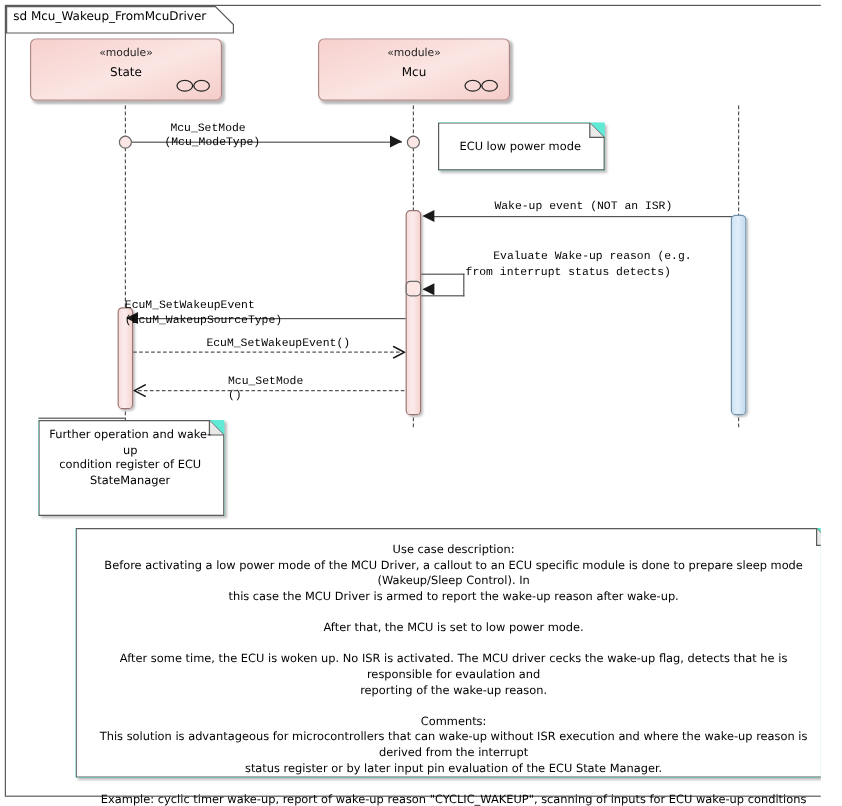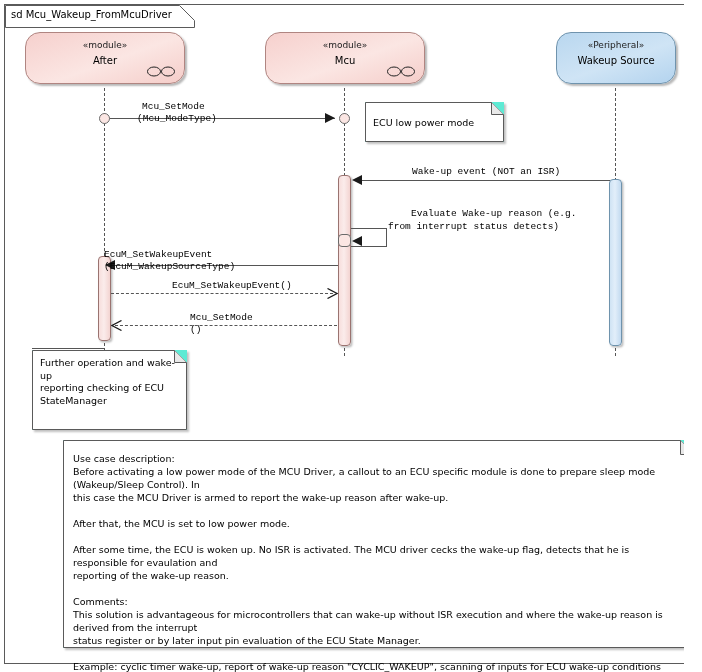--- a/index.html
+++ b/index.html
@@ -3,21 +3,21 @@
 <meta charset="utf-8">
 <style>
   html,body{margin:0;padding:0;background:#ffffff;}
   body{font-family:"DejaVu Sans","Liberation Sans",sans-serif;}
   #canvas{position:relative;width:684px;height:672px;overflow:hidden;background:#fff;}
 
   
   .frame{position:absolute;left:4px;top:4px;width:688px;height:660px;border:1px solid #5a5a5a;box-sizing:border-box;background:#fff;}
 
   
-  .head{position:absolute;border:1px solid #8a5a5a;border-radius:15px;box-sizing:border-box;
+  .head{position:absolute;border:1px solid #8a5a5a;border-radius:5px;box-sizing:border-box;
         box-shadow:2px 2px 2px rgba(0,0,0,.28);}
   .head.module{background:linear-gradient(160deg,#f6d0cd 0%,#fbe6e3 55%,#f5cdc9 100%);border-color:#b08581;}
   .head.peripheral{background:linear-gradient(160deg,#b9d7ef 0%,#cfe4f5 55%,#b3d3ee 100%);border-color:#6f93ad;}
   .head .stereo{position:absolute;left:0;right:0;top:7px;text-align:center;font-size:9px;color:#222;}
   .head .nm{position:absolute;left:0;right:0;top:22px;text-align:center;font-size:10px;color:#000;}
   .ball{position:absolute;right:8px;bottom:6px;width:30px;height:11px;}
 
   
   .lifeline{position:absolute;width:0;border-left:1px dashed #555;}
   .act{position:absolute;width:13px;box-sizing:border-box;border:1px solid #6c6c6c;border-radius:4px;
@@ -36,64 +36,60 @@
   .msg-label{position:absolute;font-size:9.5px;color:#000;white-space:pre;line-height:12px;font-family:Liberation Mono, monospace;}
 
   
   .occ{position:absolute;width:11px;height:11px;border-radius:50%;background:#fbe6e3;border:1px solid #6a6a6a;box-sizing:border-box;}
   .occ-sq{position:absolute;width:13px;height:13px;border-radius:4px;background:#fbe6e3;border:1px solid #6a6a6a;box-sizing:border-box;}
 
   
   .selfbox{position:absolute;border:1px solid #555;border-left:none;box-sizing:border-box;}
 
   
-  .note{position:absolute;background:#5eead4;box-sizing:border-box;box-shadow:2px 2px 2px rgba(0,0,0,.25);}
+  .note{position:absolute;background:#5eead4;box-sizing:border-box;box-shadow:2px 2px 2px rgba(0,0,0,.25);text-align:center;}
   .note .txt{position:absolute;left:8px;top:7px;right:10px;font-size:9.5px;line-height:12.5px;color:#000;white-space:pre-wrap;}
   .note svg{position:absolute;left:0;top:0;}
   .note-anchor{position:absolute;height:0;border-top:1px solid #555;}
 </style>
 </head>
 <body>
 
 <div id="canvas">
 
   <div class="frame"></div>
 
   <svg width="190" height="24" style="position:absolute;left:5px;top:5px;">
     <path d="M0.5,0.5 L174.5,0.5 L189.5,15.5 L189.5,22.5 L0.5,22.5 Z" fill="#ffffff" stroke="#5a5a5a" stroke-width="1"></path>
   </svg>
   <div style="position:absolute;left:11px;top:9px;font-size:10px;color:#000;white-space:nowrap;">sd Mcu_Wakeup_FromMcuDriver</div>
 
   <div class="lifeline" style="left:104px;top:88px;height:268px;"></div>
   <div class="head module" style="left:25px;top:32px;width:160px;height:52px;">
     <div class="stereo">«module»</div>
-    <div class="nm">After</div>
+    <div class="nm">State</div>
     <svg class="ball" viewBox="0 0 30 11">
       <ellipse cx="8" cy="5.5" rx="6.5" ry="4.5" fill="none" stroke="#222" stroke-width="1"></ellipse>
       <ellipse cx="22" cy="5.5" rx="6.5" ry="4.5" fill="none" stroke="#222" stroke-width="1"></ellipse>
       <line x1="14.5" y1="5.5" x2="15.5" y2="5.5" stroke="#222" stroke-width="1"></line>
     </svg>
   </div>
 
   <div class="lifeline" style="left:344px;top:88px;height:268px;"></div>
   <div class="head module" style="left:265px;top:32px;width:160px;height:52px;">
     <div class="stereo">«module»</div>
     <div class="nm">Mcu</div>
     <svg class="ball" viewBox="0 0 30 11">
       <ellipse cx="8" cy="5.5" rx="6.5" ry="4.5" fill="none" stroke="#222" stroke-width="1"></ellipse>
       <ellipse cx="22" cy="5.5" rx="6.5" ry="4.5" fill="none" stroke="#222" stroke-width="1"></ellipse>
       <line x1="14.5" y1="5.5" x2="15.5" y2="5.5" stroke="#222" stroke-width="1"></line>
     </svg>
   </div>
 
   <div class="lifeline" style="left:615px;top:88px;height:268px;"></div>
-  <div class="head peripheral" style="left:556px;top:32px;width:120px;height:52px;">
-    <div class="stereo">«Peripheral»</div>
-    <div class="nm">Wakeup Source</div>
-  </div>
 
   <div class="act blue" style="left:609px;top:179px;height:167px;"></div>
   <div class="act pink" style="left:338px;top:175px;height:171px;"></div>
   <div class="act pink" style="left:98px;top:256px;height:85px;"></div>
 
   <div class="msg-line" style="left:109px;top:118px;width:226px;"></div>
   <div class="arrowhead arrow-r" style="left:325px;top:113px;"></div>
   <div class="occ" style="left:99px;top:113px;"></div>
   <div class="occ" style="left:339px;top:113px;"></div>
   <div class="msg-label" style="left:142px;top:101px;">Mcu_SetMode</div>
@@ -134,21 +130,21 @@
   </svg>
   <div class="msg-label" style="left:190px;top:312px;">Mcu_SetMode</div>
   <div class="msg-label" style="left:190px;top:324px;">()</div>
 
   <div class="note" style="left:32px;top:350px;width:155px;height:80px;">
     <svg width="155" height="80">
       <path d="M0.5,0.5 L142.5,0.5 L154.5,12.5 L154.5,79.5 L0.5,79.5 Z" fill="#ffffff" stroke="#5a5a5a" stroke-width="1"></path>
       <path d="M142.5,0.5 L142.5,12.5 L154.5,12.5" fill="#e9e9e9" stroke="#5a5a5a" stroke-width="1"></path>
     </svg>
     <div class="txt">Further operation and wake-up
-reporting checking of ECU
+condition register of ECU
 StateManager</div>
   </div>
   <div class="note-anchor" style="left:32px;top:348px;width:72px;"></div>
 
   <div class="note" style="left:31px;top:440px;width:632px;height:208px;margin-left:32px;">
     <svg width="632" height="208">
       <path d="M0.5,0.5 L617.5,0.5 L631.5,14.5 L631.5,207.5 L0.5,207.5 Z" fill="#ffffff" stroke="#5a5a5a" stroke-width="1"></path>
       <path d="M617.5,0.5 L617.5,14.5 L631.5,14.5" fill="#e9e9e9" stroke="#5a5a5a" stroke-width="1"></path>
     </svg>
     <div class="txt" style="left:10px;top:12px;right:12px;line-height:13px;">Use case description:

